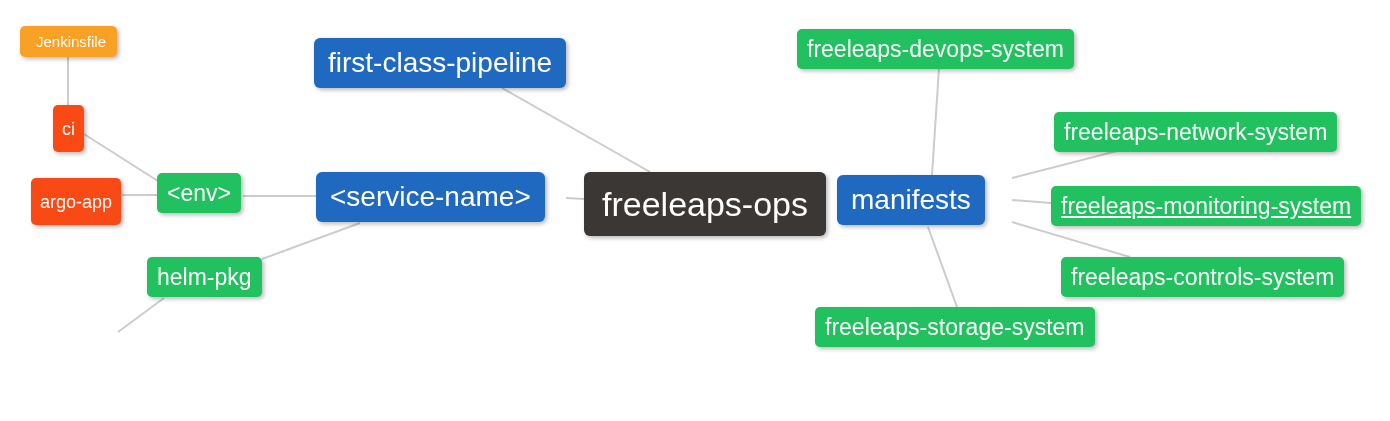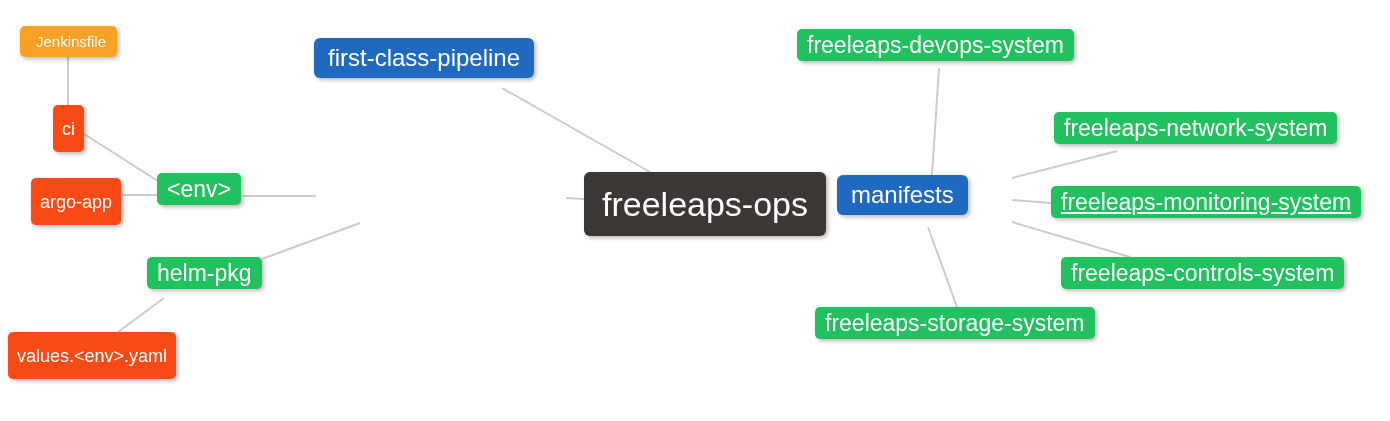--- a/index.html
+++ b/index.html
@@ -9,22 +9,22 @@
     font-family:"Liberation Sans",sans-serif;
   }
   .edges{position:absolute;left:0;top:0;width:100%;height:100%;}
   .edge{stroke:var(--connector,#ccc);stroke-width:2;fill:none;}
   .node{
     position:absolute;display:flex;align-items:center;justify-content:center;
     color:var(--text,#fff);border-radius:5px;white-space:nowrap;
     box-shadow:2px 2px 4px rgba(0,0,0,.28);cursor:default;line-height:1;
   }
   .d0{background:var(--root,#3b3735);font-size:34px;height:64px;padding:0 18px;border-radius:6px;}
-  .d1{background:var(--level1,#1f6ac0);font-size:24px;height:40px;padding:0 14px;border-radius:6px;}
-  .d2{background:var(--level2,#21c15f);font-size:23px;height:32px;padding:0 10px;}
+  .d1{background:var(--level1,#1f6ac0);font-size:28px;height:50px;padding:0 14px;border-radius:6px;}
+  .d2{background:var(--level2,#21c15f);font-size:23px;height:40px;padding:0 10px;}
   .d3{background:var(--level3,#f94a15);font-size:18px;height:47px;padding:0 9px;}
   .d4{background:var(--level4,#f9a125);font-size:15px;height:31px;padding:0 11px;}
 
   #n-jenkinsfile{left:20px;top:26px;padding-left:16px;}
   #n-ci{left:53px;top:105px;}
   #n-argo-app{left:31px;top:178px;}
   #n-env{left:157px;top:173px;}
   #n-helm-pkg{left:147px;top:257px;}
   #n-values-env-yaml{left:8px;top:332px;}
   #n-first-class-pipeline{left:314px;top:38px;}
@@ -57,22 +57,22 @@
     <line class="edge" x1="1012" y1="200" x2="1051" y2="203"></line>
     <line class="edge" x1="1012" y1="222" x2="1130" y2="257"></line>
     <line class="edge" x1="928" y1="227" x2="957" y2="307"></line>
   </svg>
 
   <div class="node d4" id="n-jenkinsfile">Jenkinsfile</div>
   <div class="node d3" id="n-ci">ci</div>
   <div class="node d3" id="n-argo-app">argo-app</div>
   <div class="node d2" id="n-env">&lt;env&gt;</div>
   <div class="node d2" id="n-helm-pkg">helm-pkg</div>
-  <div class="node d3" id="n-values-env-yaml">values.&lt;env&gt;.yaml</div>
   <div class="node d1" id="n-first-class-pipeline">first-class-pipeline</div>
+  <div class="node d1" id="n-service-name">&lt;service-name&gt;</div>
   <div class="node d0" id="n-freeleaps-ops">freeleaps-ops</div>
   <div class="node d1" id="n-manifests">manifests</div>
   <div class="node d2" id="n-devops">freeleaps-devops-system</div>
   <div class="node d2" id="n-network">freeleaps-network-system</div>
   <div class="node d2" id="n-monitoring">freeleaps-monitoring-system</div>
   <div class="node d2" id="n-controls">freeleaps-controls-system</div>
   <div class="node d2" id="n-storage">freeleaps-storage-system</div>
 
 </div>
 

